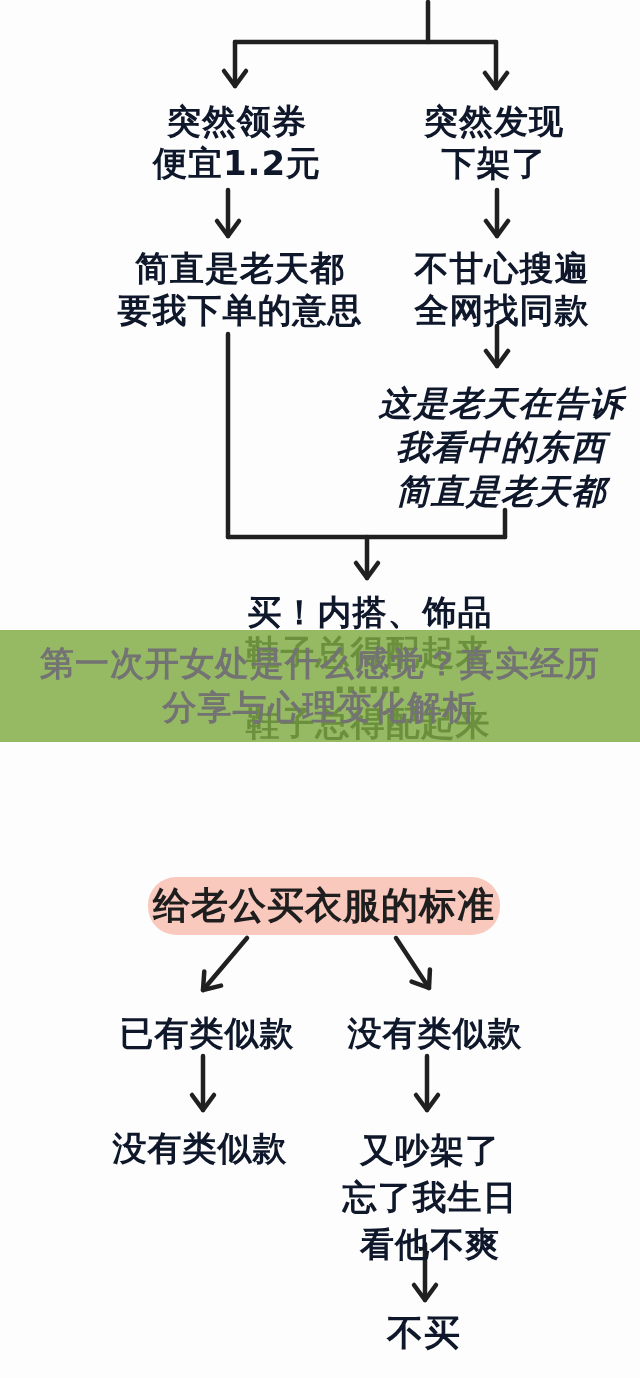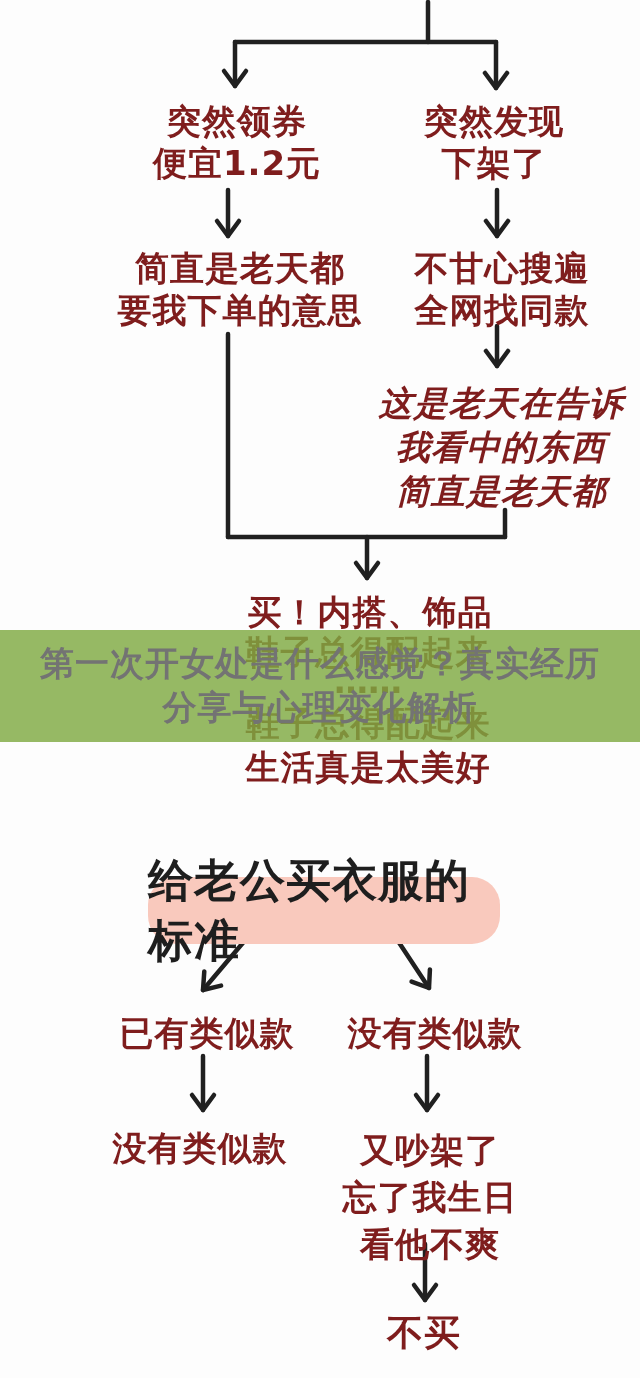--- a/index.html
+++ b/index.html
@@ -6,35 +6,35 @@
   body{background:#fdfdfd;font-family:"DejaVu Sans","Liberation Sans",sans-serif;}
   .canvas{
     position:relative;width:640px;height:1378px;margin:0 auto;
     background:#fdfdfd;overflow:hidden;
   }
   .connectors{position:absolute;left:0;top:0;z-index:0;}
   .t{
     position:absolute;transform:translateX(-50%);
     white-space:nowrap;text-align:center;
     font-weight:800;font-size:34px;line-height:42px;
-    color:#7f1d1d;letter-spacing:1px;z-index:1;
+    color:#0f172a;letter-spacing:1px;z-index:1;
   }
   .t3{line-height:44px;font-style:italic;}
   .band{
     position:absolute;left:0;top:630px;width:640px;height:112px;
     z-index:2;text-align:center;
     font-weight:800;font-size:34px;line-height:44px;
     color:#ffffff;letter-spacing:1px;
     padding-top:11px;box-sizing:border-box;
   }
   .pill{
-    position:absolute;left:148px;top:877px;width:352px;height:67px;
+    position:absolute;left:148px;top:877px;width:352px;height:58px;
     border-radius:28px;z-index:1;
     display:flex;align-items:center;justify-content:center;
-    font-weight:800;font-size:45px;color:#1e1e1e;letter-spacing:1px;
+    font-weight:800;font-size:37px;color:#1e1e1e;letter-spacing:1px;
   }
   .dots{letter-spacing:0;}
 </style>
 </head>
 <body>
 
 <div class="canvas" style="background: rgb(253, 253, 253);">
 
   <svg class="connectors" width="640" height="1378" viewBox="0 0 640 1378">
     <defs>
@@ -82,21 +82,20 @@
   <div class="t t3" style="left:501px;top:381px;">
     <div>这是老天在告诉</div>
     <div>我看中的东西</div>
     <div>简直是老天都</div>
   </div>
 
   <div class="t" style="left:370px;top:591px;">买！内搭、饰品</div>
   <div class="t" style="left:368px;top:631px;">鞋子总得配起来</div>
   <div class="t dots" style="left:368px;top:660px;">……</div>
   <div class="t" style="left:368px;top:702px;">鞋子总得配起来</div>
-  <div class="t" style="left:368px;top:746px;">生活真是太美好</div>
 
   <div class="band" style="background: rgba(127, 170, 66, 0.82); color: #737373;">
     <div>第一次开女处是什么感觉？真实经历</div>
     <div>分享与心理变化解析</div>
   </div>
 
   <div class="pill" style="background: rgb(249, 201, 189);">
     <span>给老公买衣服的标准</span>
   </div>
 

